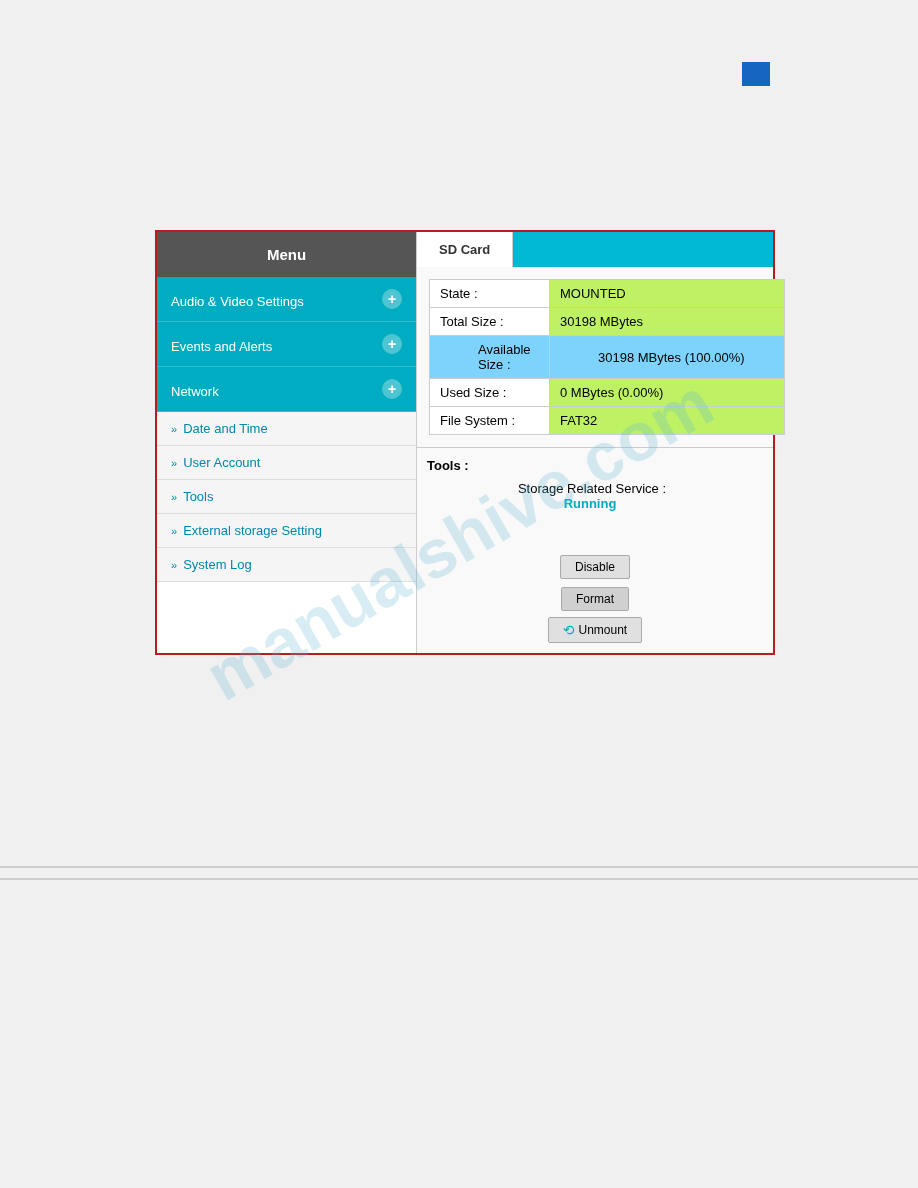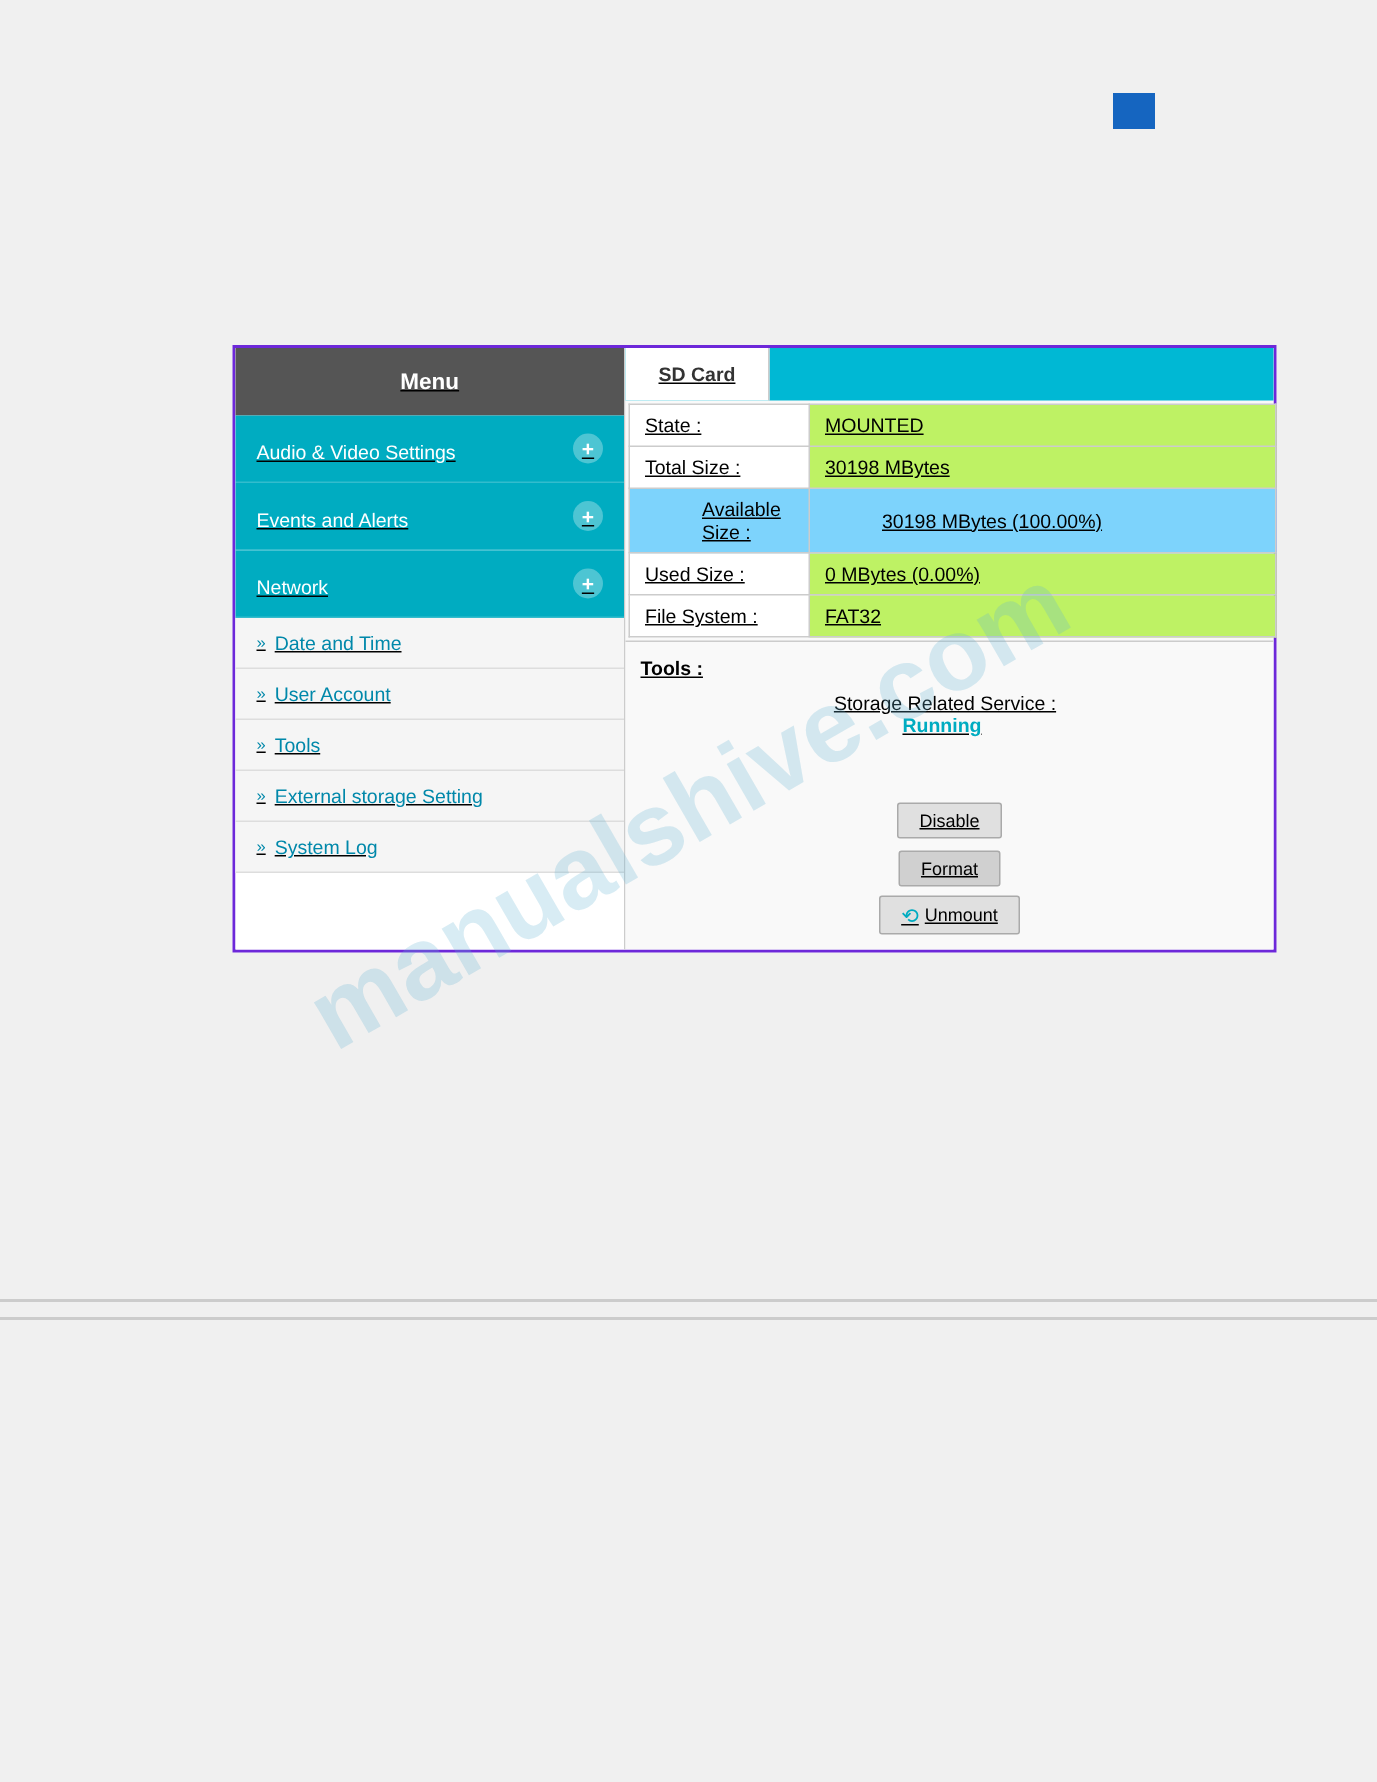--- a/index.html
+++ b/index.html
@@ -18,25 +18,24 @@
       right: 148px;
       width: 28px;
       height: 24px;
       background: #1565c0;
     }
 
     .main-container {
       position: absolute;
       top: 230px;
       left: 155px;
-      width: 696px;
-      border: 2px solid #6d28d9;
+      width: 620px;
+      border: 2px solid #b91c1c;
       background: #fff;
       display: flex;
-      text-decoration: underline;
     }
 
     
     .sidebar {
       width: 260px;
       background: #fff;
       border-right: 1px solid #ccc;
       flex-shrink: 0;
     }
 
@@ -115,21 +114,21 @@
       color: #333;
       font-weight: bold;
       font-size: 13px;
       border-right: 1px solid #ccc;
       cursor: pointer;
     }
 
     .info-table {
       width: 100%;
       border-collapse: collapse;
-      margin: 2px;
+      margin: 12px;
     }
 
     .info-table tr td {
       padding: 6px 10px;
       border: 1px solid #ccc;
       background: #bef264;
       font-size: 13px;
     }
 
     .info-table tr td:first-child {

